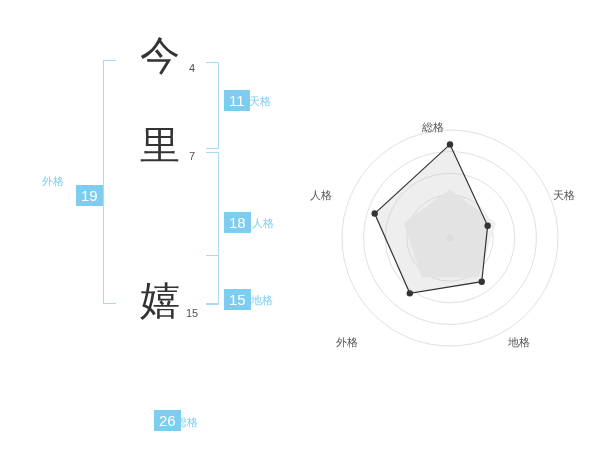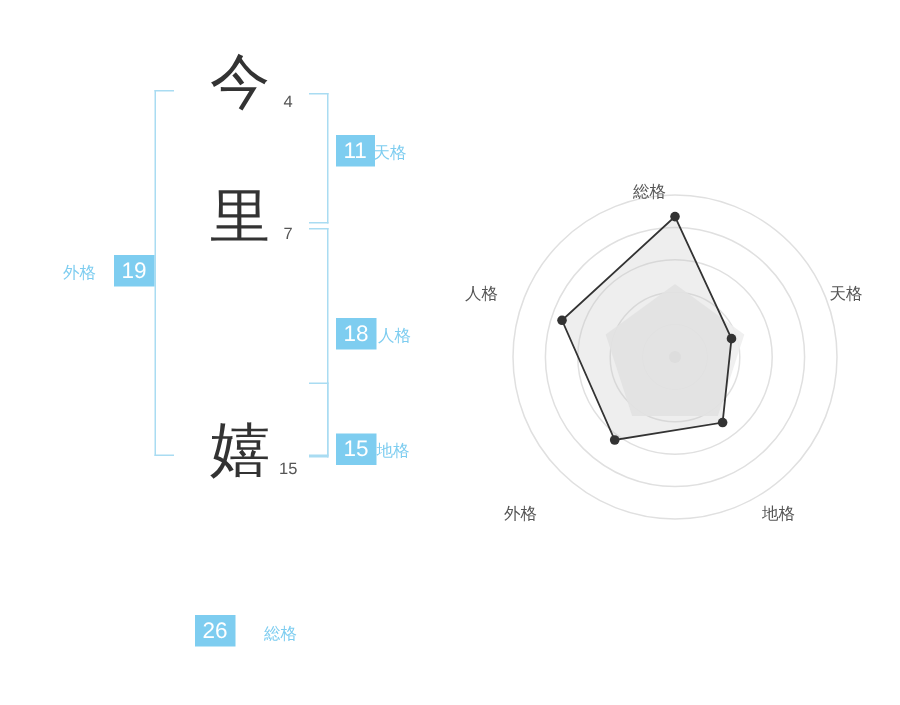--- a/index.html
+++ b/index.html
@@ -106,24 +106,24 @@
 
     <div class="badge" style="left:224px; top:90px;">11</div>
     <div class="badge-label" style="left:249px; top:94px;">天格</div>
 
     <div class="badge" style="left:224px; top:212px;">18</div>
     <div class="badge-label" style="left:252px; top:216px;">人格</div>
 
     <div class="badge" style="left:224px; top:289px;">15</div>
     <div class="badge-label" style="left:251px; top:293px;">地格</div>
 
-    <div class="badge" style="left:76px; top:170px;">19</div>
+    <div class="badge" style="left:76px; top:185px;">19</div>
     <div class="badge-label" style="left:42px; top:174px;">外格</div>
 
-    <div class="badge" style="left:130px; top:410px;">26</div>
+    <div class="badge" style="left:154px; top:410px;">26</div>
     <div class="badge-label" style="left:176px; top:415px;">総格</div>
   </div>
 
   <div id="radar-wrap">
     <svg id="radar-svg" width="280" height="260" viewBox="0 0 280 260">
         <circle cx="140" cy="128" r="108" fill="none" stroke="#e0e0e0" stroke-width="1"></circle>
         <circle cx="140" cy="128" r="86.4" fill="none" stroke="#e0e0e0" stroke-width="1"></circle>
         <circle cx="140" cy="128" r="64.8" fill="none" stroke="#e0e0e0" stroke-width="1"></circle>
         <circle cx="140" cy="128" r="43.2" fill="none" stroke="#e0e0e0" stroke-width="1"></circle>
         <circle cx="140" cy="128" r="21.6" fill="none" stroke="#e0e0e0" stroke-width="1"></circle>

